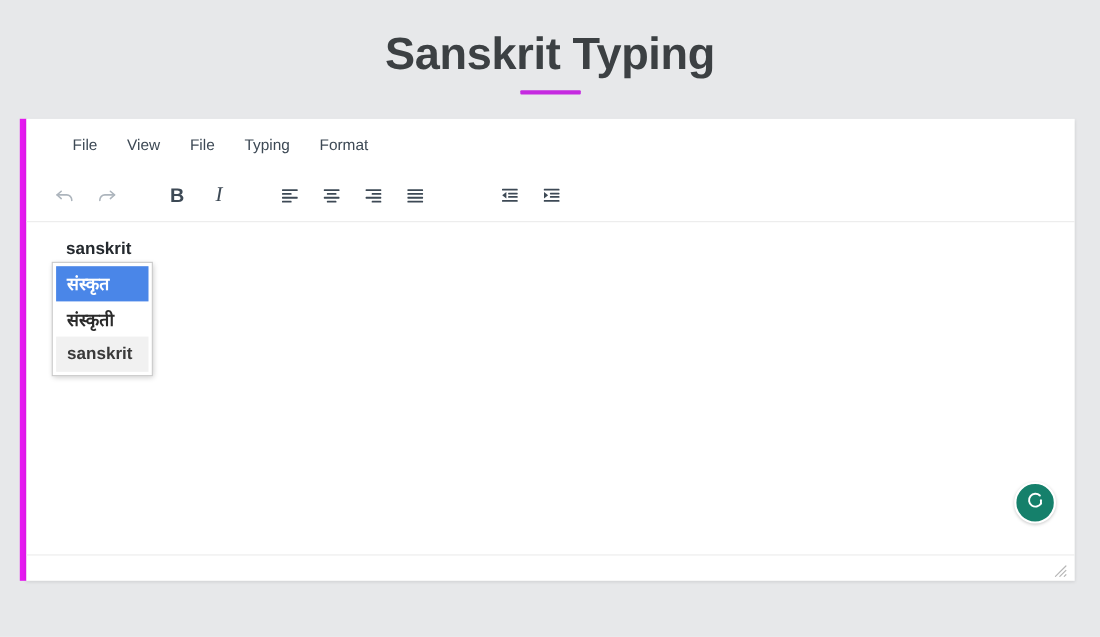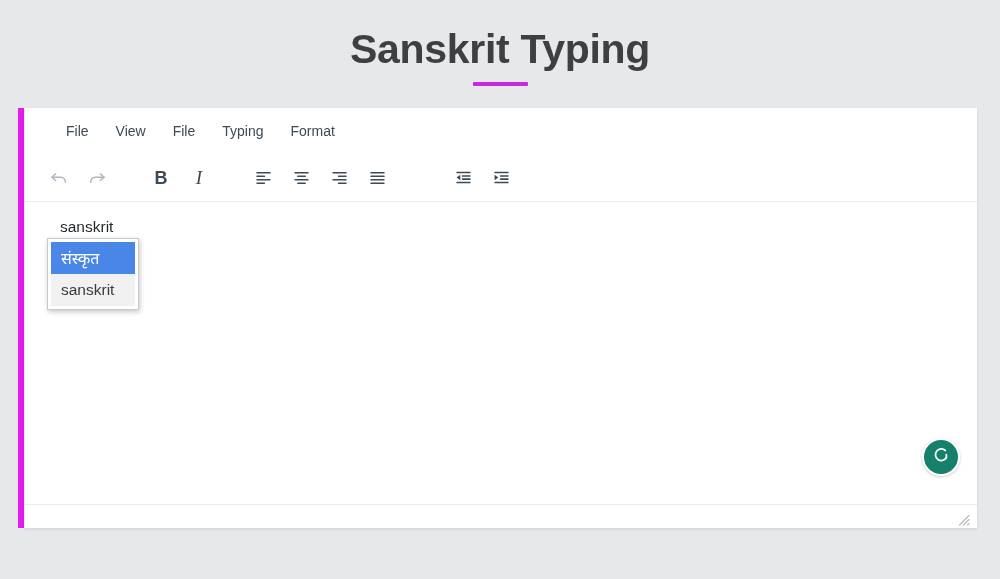--- a/index.html
+++ b/index.html
@@ -120,20 +120,21 @@
   }
   .tb-text.bold { font-weight: bold; font-family: "Liberation Sans", sans-serif; font-size: 18px; }
   .tb-text.italic { font-style: italic; font-size: 19px; }
 
   
   .editor-body {
     position: relative;
     height: 302px;
     padding: 16px 0 0 36px;
     box-sizing: border-box;
+    font-weight: bold;
   }
   .typed-text {
     font-size: 15.5px;
     color: #24292e;
     line-height: 1.2;
     font-family: "Liberation Sans", sans-serif;
   }
 
   
   .suggest-box {
@@ -341,20 +342,21 @@
 
     </div>
 
     <div class="editor-body">
 
       <span class="typed-text">sanskrit</span>
 
       
       <div class="suggest-box">
         <div class="suggest-item selected">संस्कृत</div>
+        <div class="suggest-item">संस्कृती</div>
         <div class="suggest-item last">sanskrit</div>
       </div>
 
     </div>
 
     <div class="assistant-badge">
       <span>
         <svg width="20" height="20" viewBox="0 0 24 24" fill="none" stroke="#ffffff" stroke-width="2.1" stroke-linecap="round">
           <path d="M17.2 6.6 A7 7 0 1 0 18.4 15.3"></path>
           <path d="M18.4 15.3 L18.4 11.6"></path>

